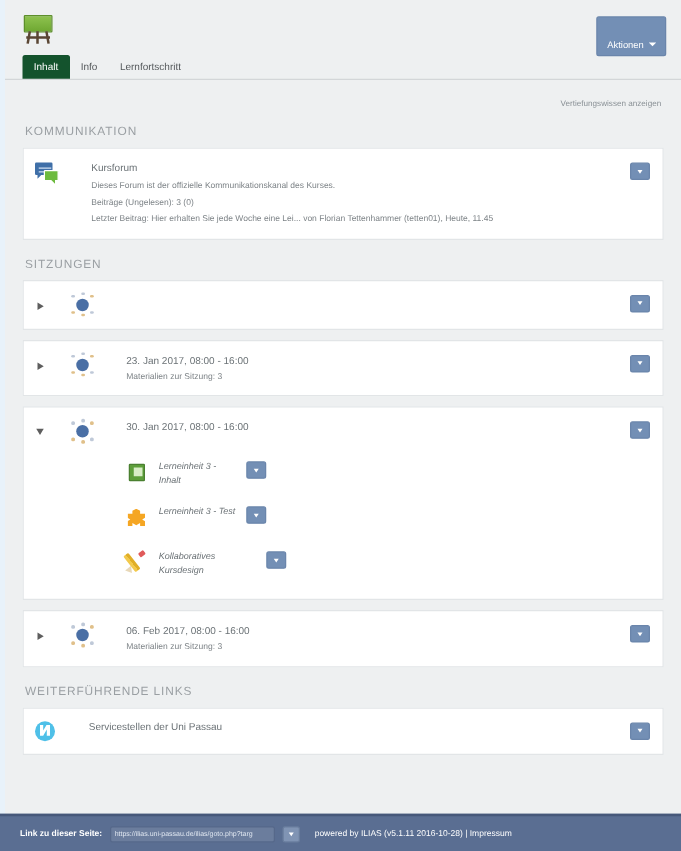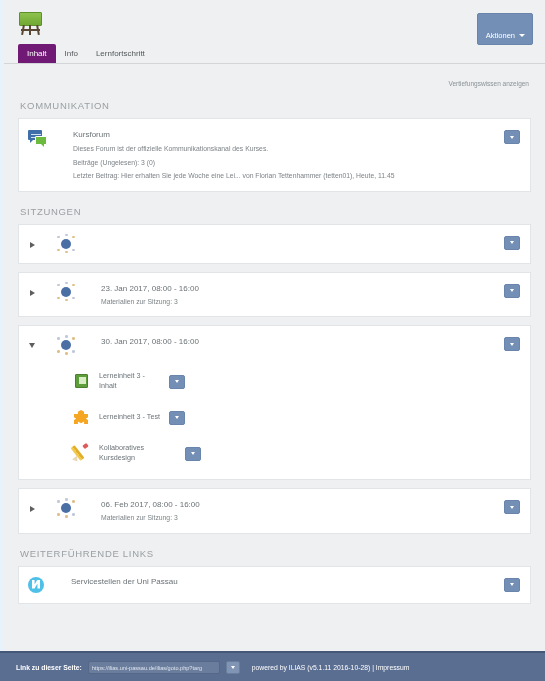--- a/index.html
+++ b/index.html
@@ -62,21 +62,21 @@
   
   .tabs {
     display: flex; align-items: flex-end; gap: 0;
     padding: 0 14px; margin-top: 9px;
     border-bottom: 1px solid #d3d6d8;
   }
   .tab {
     font-size: 8px; color: #55595c; padding: 4px 9px 4px 9px;
     cursor: pointer; line-height: 11px;
   }
-  .tab.active { background: #701a75; color: #ffffff; border-radius: 2px 2px 0 0; }
+  .tab.active { background: #14532d; color: #ffffff; border-radius: 2px 2px 0 0; }
 
   
   .content { padding: 0 14px; }
 
   .toplink-row { text-align: right; padding: 8px 2px 4px 0; }
   .toplink {
     font-size: 6.5px; color: #8a9196; text-decoration: none; cursor: pointer;
   }
 
   .sect-title {
@@ -203,22 +203,23 @@
   }
   .dd .caret {
     width: 0; height: 0; border-left: 2.5px solid transparent;
     border-right: 2.5px solid transparent; border-top: 3px solid #ffffff;
   }
   .row > .dd { position: absolute; right: 10px; top: 10px; }
 
   
   .children { padding: 4px 0 8px 0; }
   .child {
-    display: flex; align-items: center; padding: 5px 0 5px 52px;
+    display: flex; align-items: flex-start; padding: 5px 0 5px 80px;
     min-height: 36px;
+    font-style: italic;
   }
   .child .ctxt { width: 62px; flex: 0 0 62px; }
   .child .ctitle { font-size: 7.2px; color: #6b7276; line-height: 10.5px; }
   .child .dd { margin-left: 8px; }
 
   
   .footer {
     position: absolute; left: 0; bottom: 0; width: 545px; height: 30px;
     background: #5a6e92; border-top: 2px solid #46587a;
     display: flex; align-items: center; padding: 0 16px; gap: 6px;

